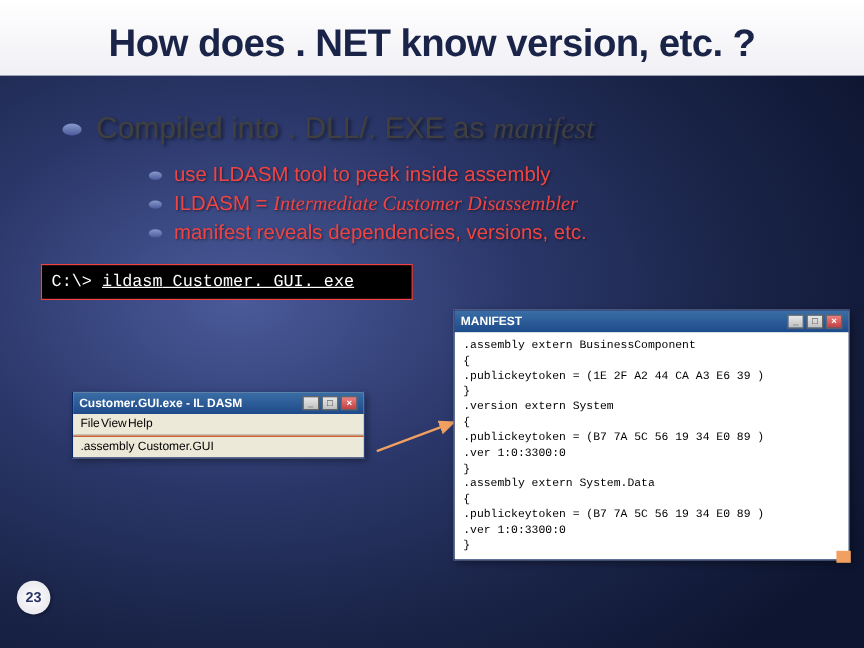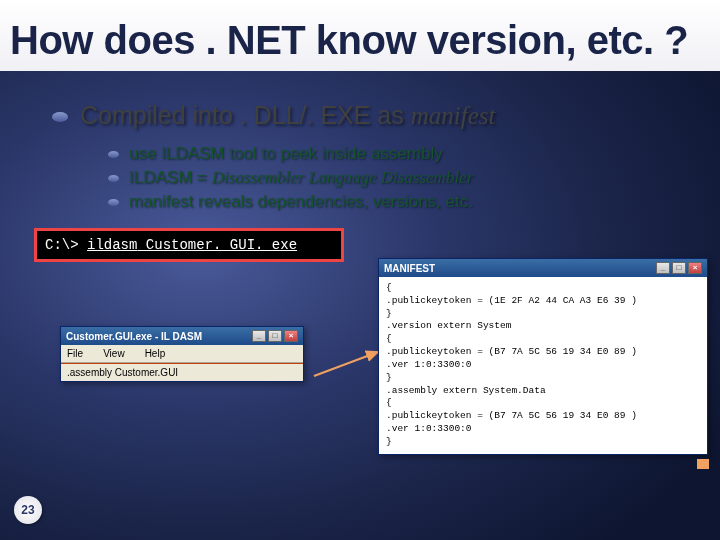--- a/index.html
+++ b/index.html
@@ -1,58 +1,58 @@
 <!DOCTYPE html>
 <html><head>
 <meta charset="utf-8">
 <style>
 *{margin:0;padding:0;box-sizing:border-box}
 body{width:720px;height:540px;background:radial-gradient(ellipse 600px 400px at 200px 250px,#4a5a9a 0%,#2a3668 40%,#1a2448 70%,#0d1530 100%);font-family:Arial,sans-serif;color:#fff;position:relative;overflow:hidden}
-.title{font-size:40px;font-weight:bold;color:#1a2448;text-align:left;padding:18px 10px 8px;background:linear-gradient(#fff,#f0f0f5);letter-spacing:-0.5px}
+.title{font-size:32px;font-weight:bold;color:#1a2448;text-align:center;padding:18px 10px 8px;background:linear-gradient(#fff,#f0f0f5);letter-spacing:-0.5px}
 .heading{font-size:25px;color:#404040;margin:30px 0 14px 52px;text-shadow:2px 2px 3px rgba(0,0,0,0.5)}
 .heading .it{font-style:italic;font-family:'Times New Roman',serif}
 .heading-bullet{display:inline-block;width:16px;height:10px;background:linear-gradient(#8899cc,#4a5a9a);border-radius:50%;margin-right:12px;vertical-align:middle}
 .sub-list{margin-left:108px;margin-bottom:16px}
-.sub-item{font-size:17px;color:#14532d;margin:4px 0;text-shadow:1px 1px 2px rgba(0,0,0,0.5)}
+.sub-item{font-size:17px;color:#ef4444;margin:4px 16px;text-shadow:1px 1px 2px rgba(0,0,0,0.5)}
 .sub-bullet{display:inline-block;width:11px;height:7px;background:linear-gradient(#8899cc,#4a5a9a);border-radius:50%;margin-right:10px;vertical-align:middle}
 .sub-item .it{font-style:italic;font-family:'Times New Roman',serif}
-.cmd-box{margin:6px 0 0 34px;width:310px;background:#000;border:3px solid #ef4444;padding:6px 8px;font-family:'Courier New',monospace;font-size:14px;color:#fff}
+.cmd-box{margin:6px 0 0 34px;width:310px;background:#000;border:1px solid #ef4444;padding:6px 8px;font-family:'Courier New',monospace;font-size:14px;color:#fff}
 .cmd-box .u{text-decoration:underline}
 .win{position:absolute;background:#ece9d8;border:1px solid #0a246a;font-family:Tahoma,sans-serif;font-size:10px;color:#000;box-shadow:2px 2px 6px rgba(0,0,0,0.4)}
 .win-title{background:linear-gradient(#3a6ea5,#1e4a8a);color:#fff;padding:3px 5px;display:flex;justify-content:space-between;align-items:center;font-size:10px;font-weight:bold}
 .win-btns{display:flex;gap:2px}
 .win-btn{width:14px;height:12px;background:linear-gradient(#e8e8e8,#c0c0c0);border:1px solid #666;font-size:8px;text-align:center;line-height:10px;color:#333}
 .win-btn.close{background:linear-gradient(#f08080,#c04040);color:#fff}
 .win1{left:60px;top:326px;width:244px}
-.menu-bar{background:#ece9d8;padding:3px 6px;display:flex;gap:20px;font-size:10px;border-bottom:1px solid #aca899}
+.menu-bar{background:#ece9d8;padding:3px 6px;display:flex;gap:1px;font-size:10px;border-bottom:1px solid #aca899}
 .tree{background:#fff;padding:6px;min-height:70px}
 .tree-item{padding:2px 0 2px 14px;font-size:10px}
 .tree-item.bold{font-weight:bold;color:#888;letter-spacing:1px}
 .tree-icon{display:inline-block;width:8px;height:8px;margin-right:4px}
 .tree-icon.blue{background:#4060c0;border-radius:2px}
 .tree-icon.diamond{background:#c04040;transform:rotate(45deg)}
 .status-bar{background:#ece9d8;border-top:1px solid #c2410c;padding:3px 6px;font-size:10px}
 .win2{left:378px;top:258px;width:330px}
 .manifest-body{background:#fff;padding:5px 7px;font-family:'Courier New',monospace;font-size:9.5px;line-height:1.35;color:#000}
 .ovf{position:absolute;right:-2px;top:200px;width:12px;height:10px;background:#f0a060}
 .arrow{position:absolute;left:312px;top:346px;width:72px;height:34px;pointer-events:none}
-.page-num{position:absolute;left:14px;bottom:16px;width:28px;height:28px;background:radial-gradient(#fff,#e0e0e8);border-radius:50%;color:#2a3668;font-size:12px;font-weight:bold;display:flex;align-items:center;justify-content:center;box-shadow:1px 1px 3px rgba(0,0,0,0.4)}
+.page-num{position:absolute;left:14px;bottom:28px;width:28px;height:28px;background:radial-gradient(#fff,#e0e0e8);border-radius:50%;color:#2a3668;font-size:12px;font-weight:bold;display:flex;align-items:center;justify-content:center;box-shadow:1px 1px 3px rgba(0,0,0,0.4)}
 </style>
 </head>
 <body>
 
 <div class="title">How does . NET know version, etc. ?</div>
 
 <div class="heading">
   <span class="heading-bullet"></span><span>Compiled into . DLL/. EXE as </span><span class="it">manifest</span>
 </div>
 
 <div class="sub-list">
   <div class="sub-item"><span class="sub-bullet"></span><span>use ILDASM tool to peek inside assembly</span></div>
-  <div class="sub-item"><span class="sub-bullet"></span><span>ILDASM = </span><span class="it">Disassembler Language Disassembler</span></div>
+  <div class="sub-item"><span class="sub-bullet"></span><span>ILDASM = </span><span class="it">Intermediate Customer Disassembler</span></div>
   <div class="sub-item"><span class="sub-bullet"></span><span>manifest reveals dependencies, versions, etc.</span></div>
 </div>
 
 <div class="cmd-box">
   <span>C:\&gt;</span> <span class="u">ildasm</span><span class="u"> Customer. GUI. exe</span>
 </div>
 
 <svg class="arrow" viewBox="0 0 72 34">
   <defs>
       <marker id="ah" markerWidth="8" markerHeight="8" refX="6" refY="3" orient="auto">
@@ -82,20 +82,21 @@
 <div class="win win2">
   <div class="win-title">
     <span>MANIFEST</span>
     <div class="win-btns">
       <div class="win-btn">_</div>
       <div class="win-btn">□</div>
       <div class="win-btn close">×</div>
     </div>
   </div>
   <div class="manifest-body">
+    <div>.assembly extern BusinessComponent</div>
     <div>{</div>
     <div>  .publickeytoken = (1E 2F A2 44 CA A3 E6 39 )</div>
     <div>}</div>
     <div>.version extern System</div>
     <div>{</div>
     <div>  .publickeytoken = (B7 7A 5C 56 19 34 E0 89 )</div>
     <div>  .ver 1:0:3300:0</div>
     <div>}</div>
     <div>.assembly extern System.Data</div>
     <div>{</div>

